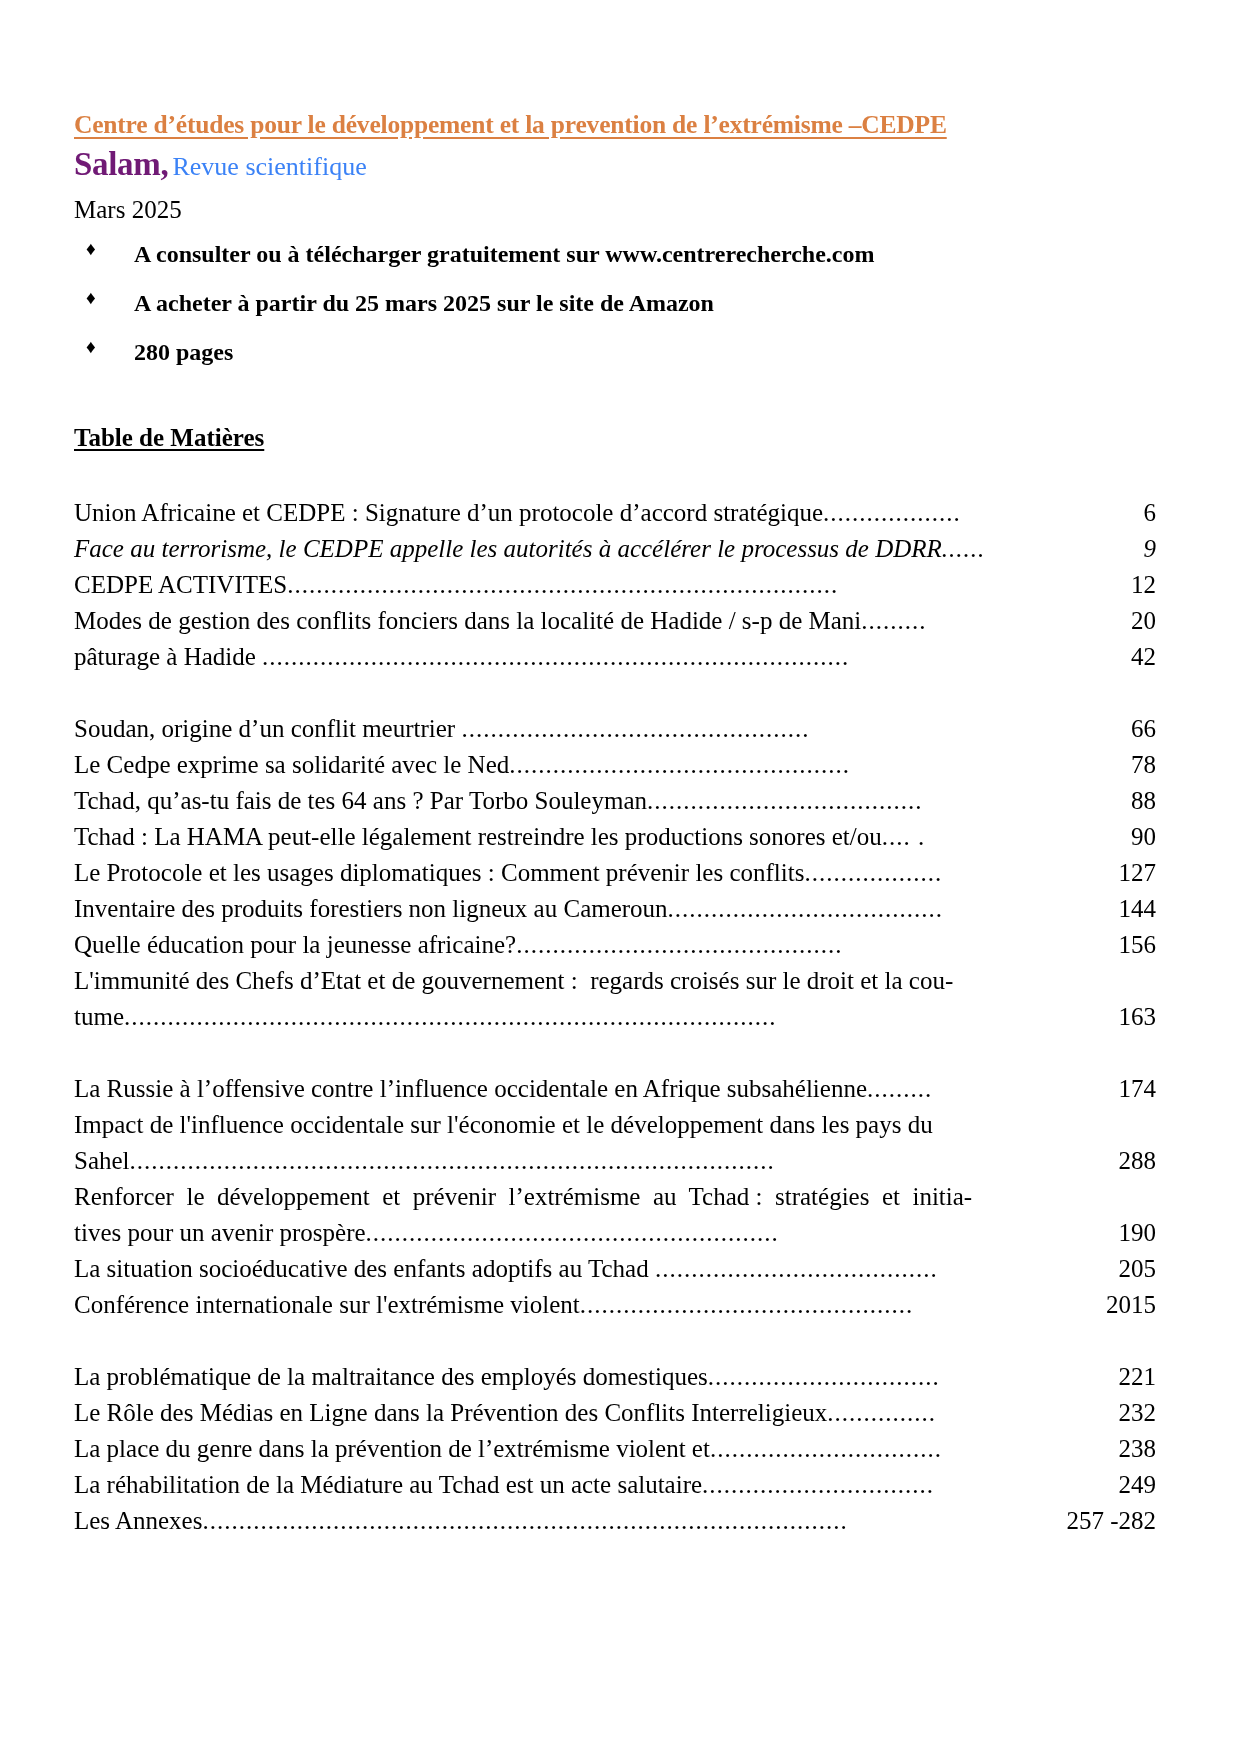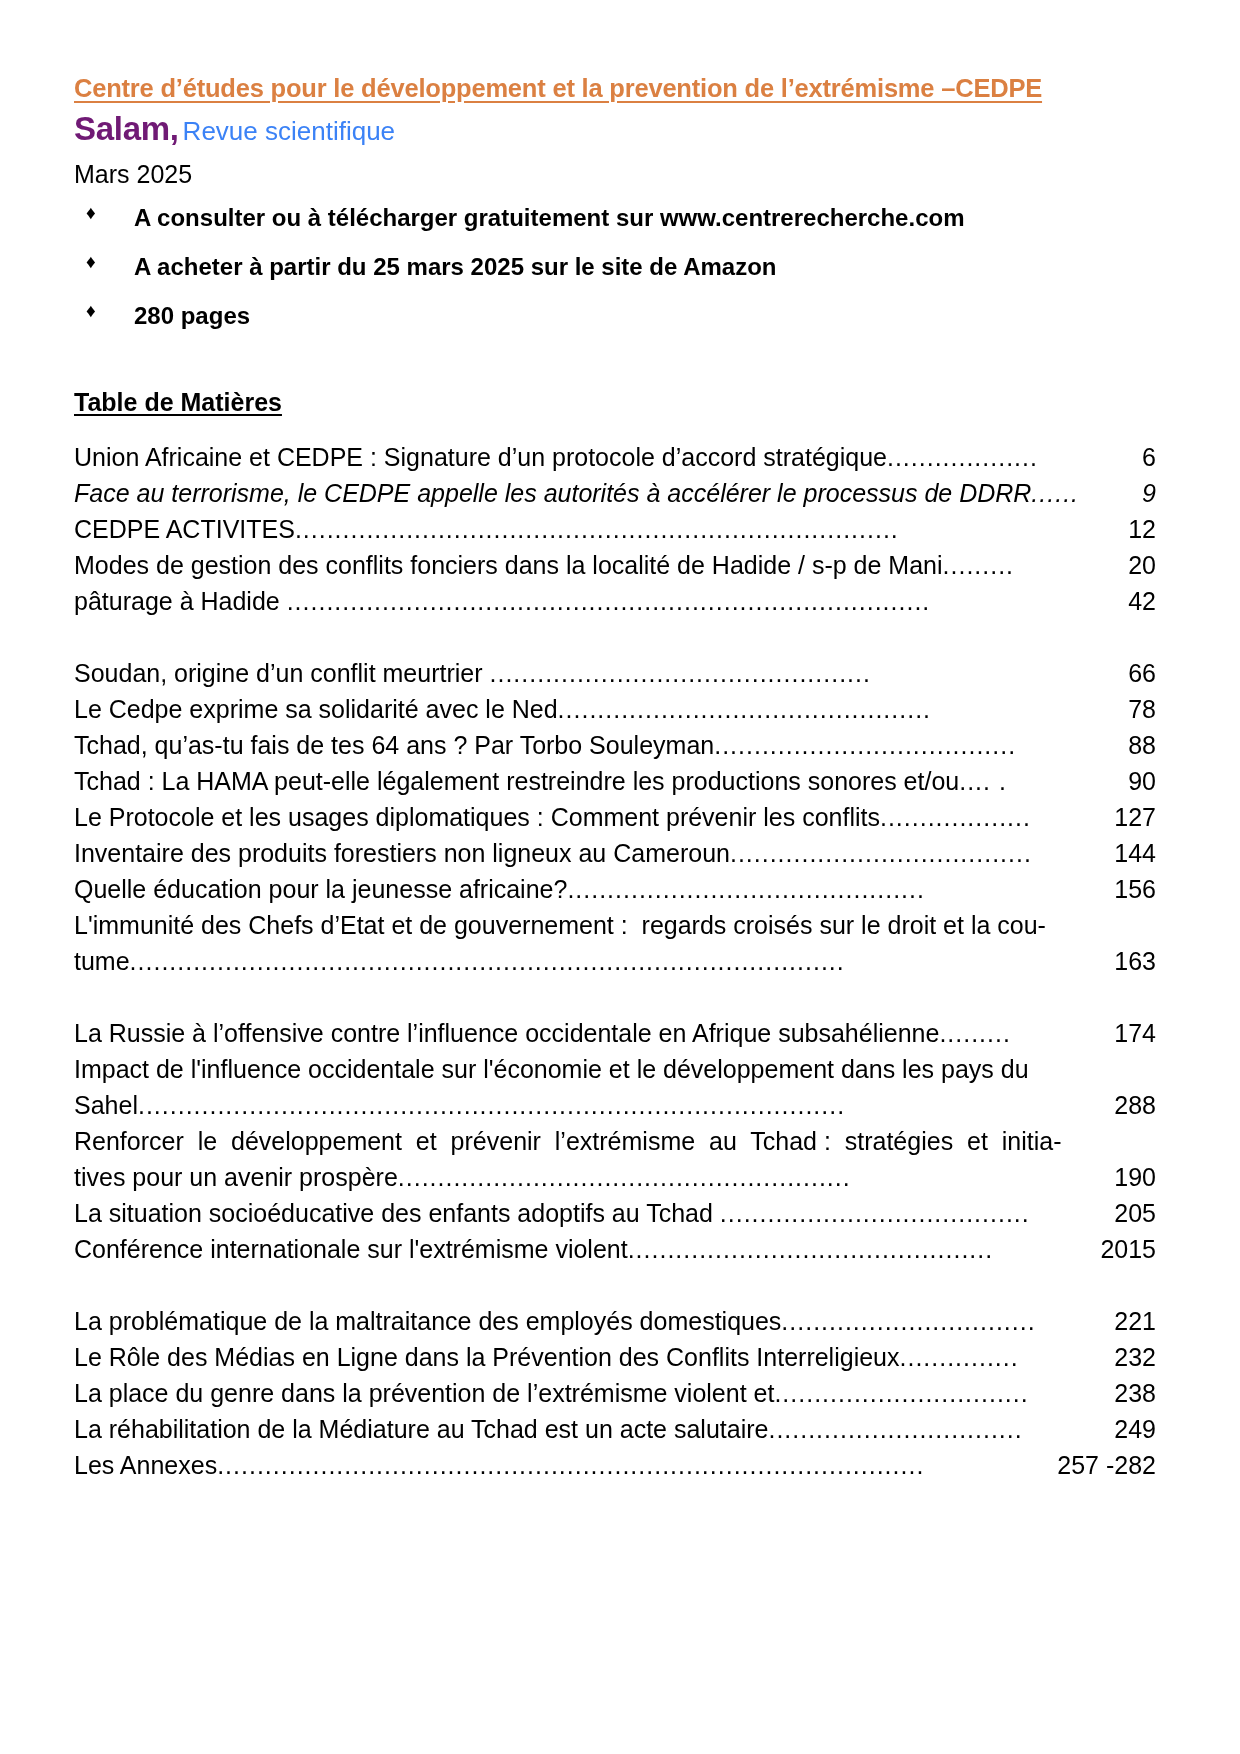--- a/index.html
+++ b/index.html
@@ -6,22 +6,22 @@
     margin: 0;
     padding: 0;
     background: #ffffff;
   }
   .page {
     position: relative;
     width: 1240px;
     height: 1754px;
     background: #ffffff;
     box-sizing: border-box;
-    padding: 74px 84px 0 74px;
-    font-family: Liberation Sans, sans-serif;
+    padding: 110px 84px 0 74px;
+    font-family: Liberation Serif, serif;
     color: #000000;
     overflow: hidden;
   }
 
   
   .org-title {
     font-size: 25.5px;
     font-weight: bold;
     color: #DB8042;
     text-decoration: underline;
@@ -81,21 +81,21 @@
     font-weight: bold;
     text-decoration: underline;
     text-underline-offset: 3px;
     display: inline-block;
     margin: 37px 0 0 0;
     line-height: 1.2;
   }
 
   
   .toc {
-    margin-top: 22px;
+    margin-top: 42px;
   }
   .toc-group {
     margin-bottom: 36px;
   }
   .toc-group:last-child { margin-bottom: 0; }
 
   .toc-entry {
     font-size: 25px;
     line-height: 1.44;
     position: relative;

